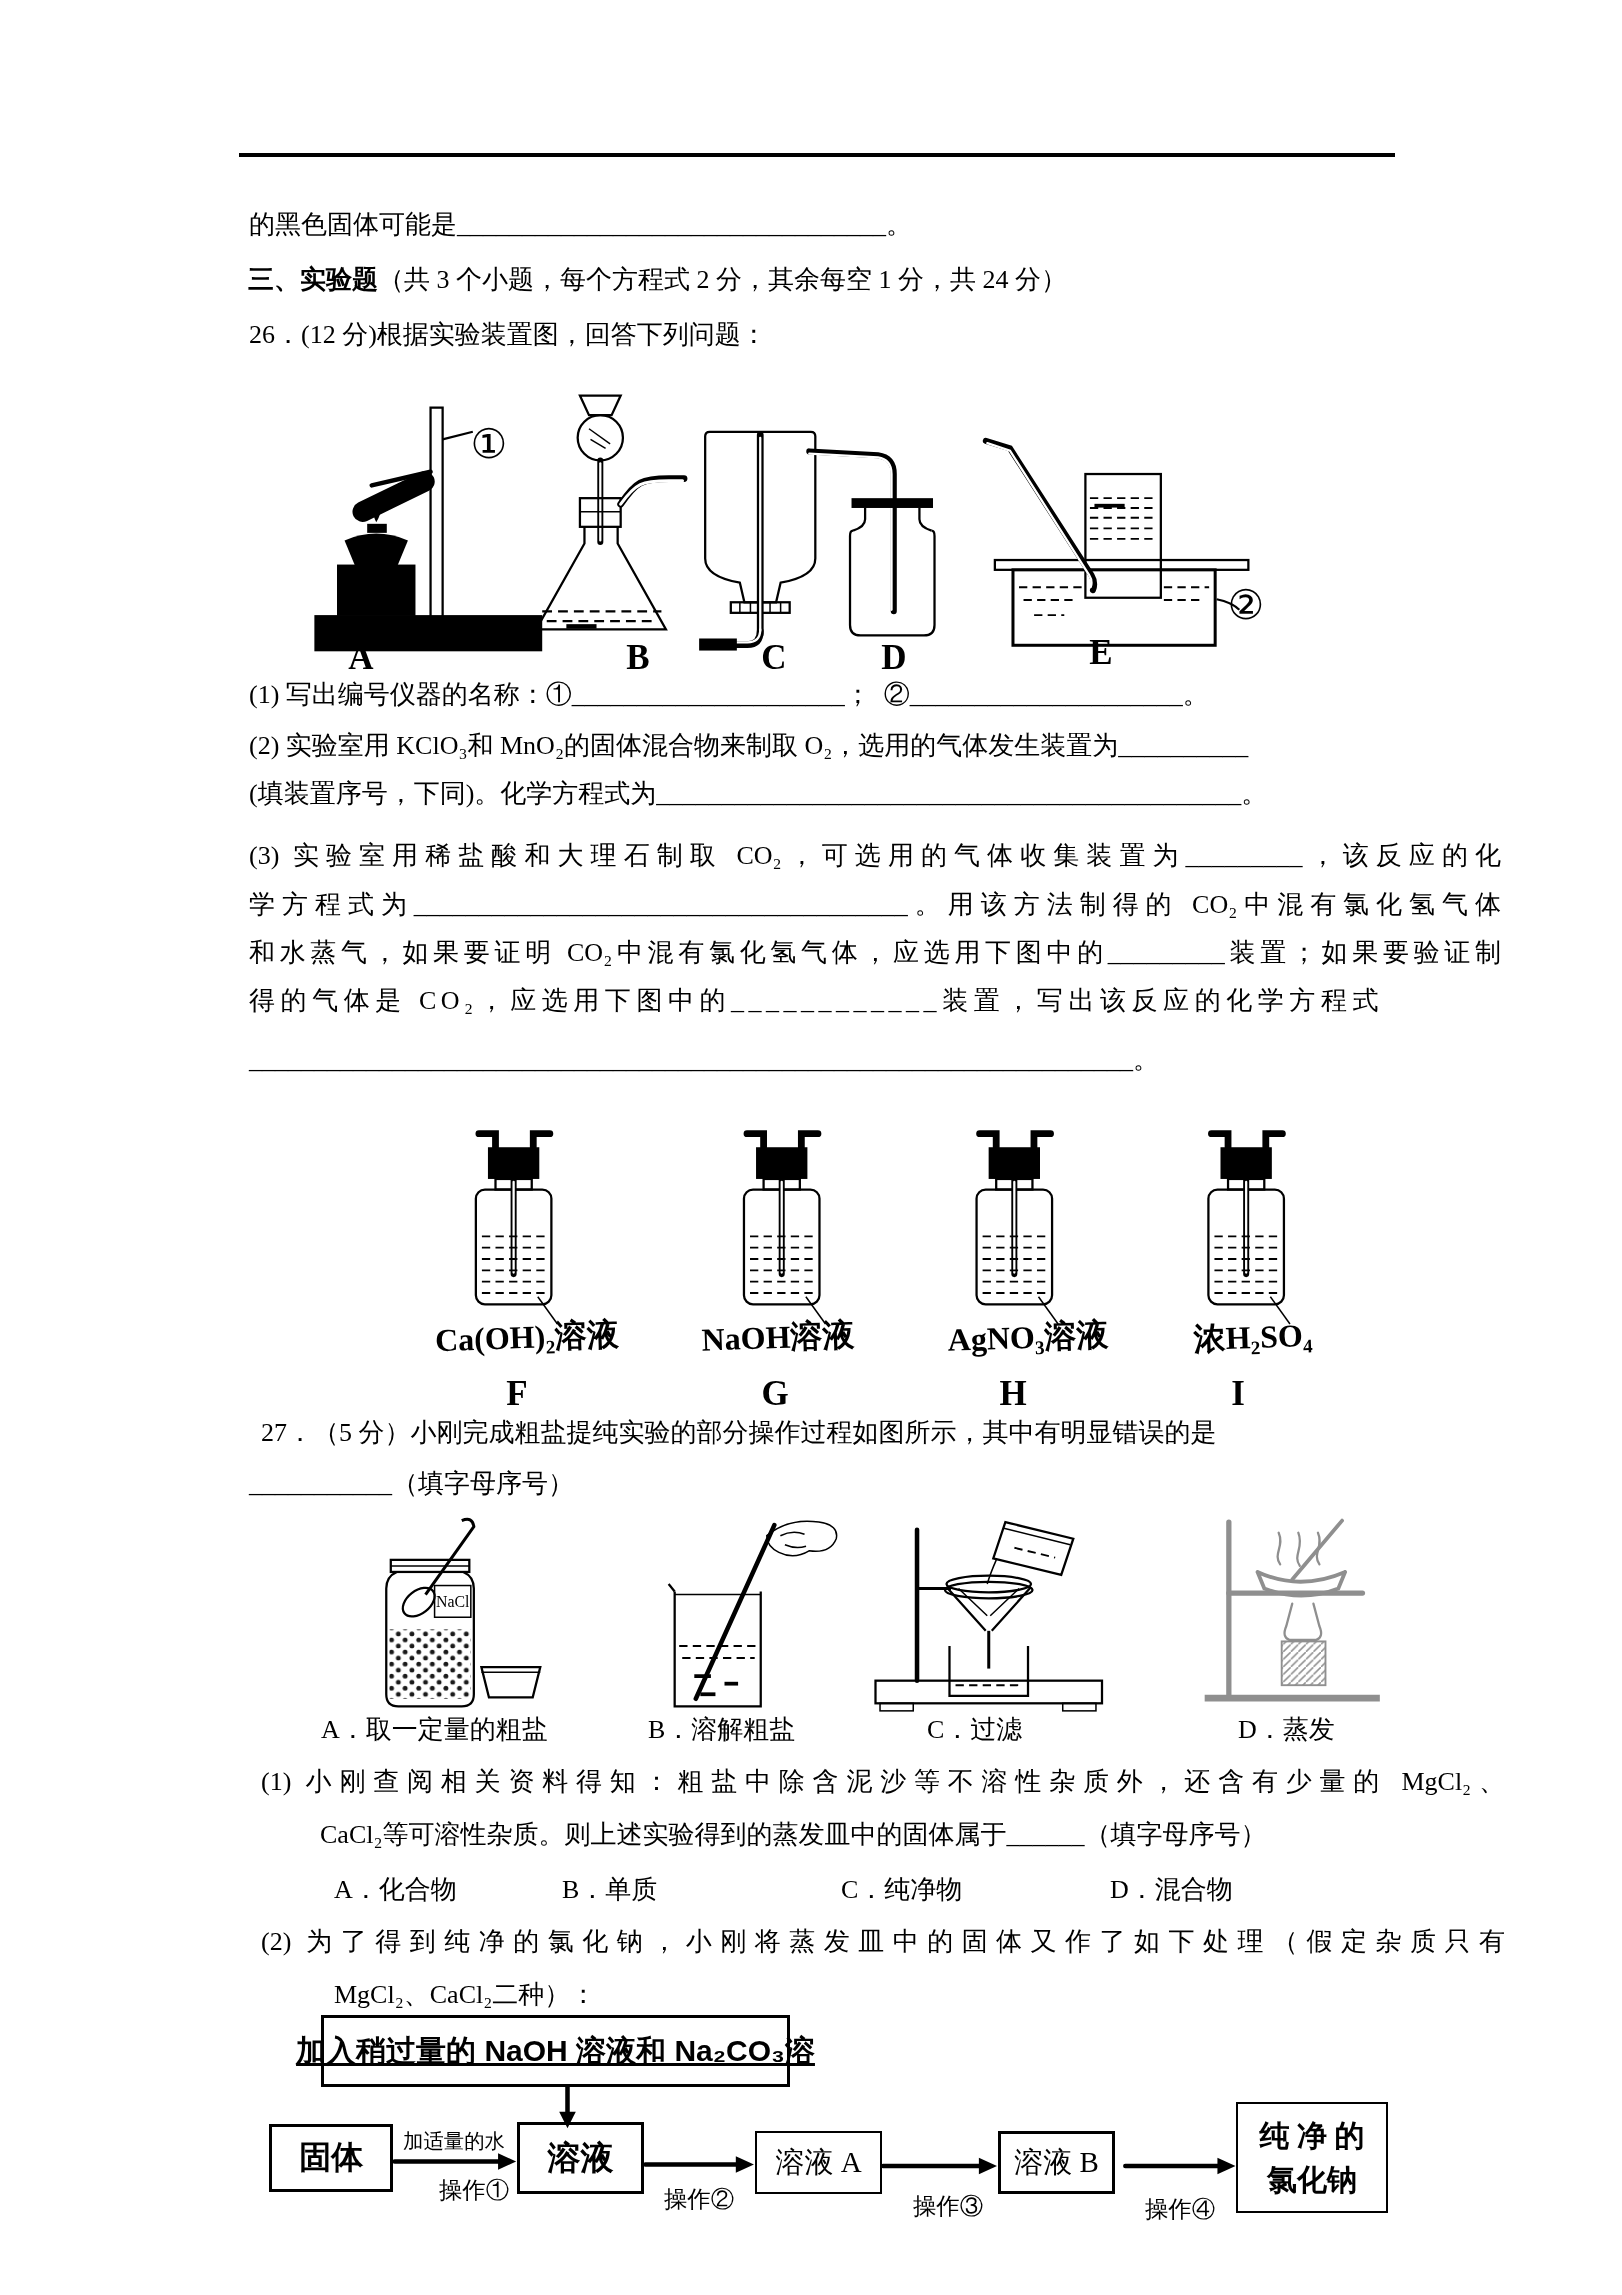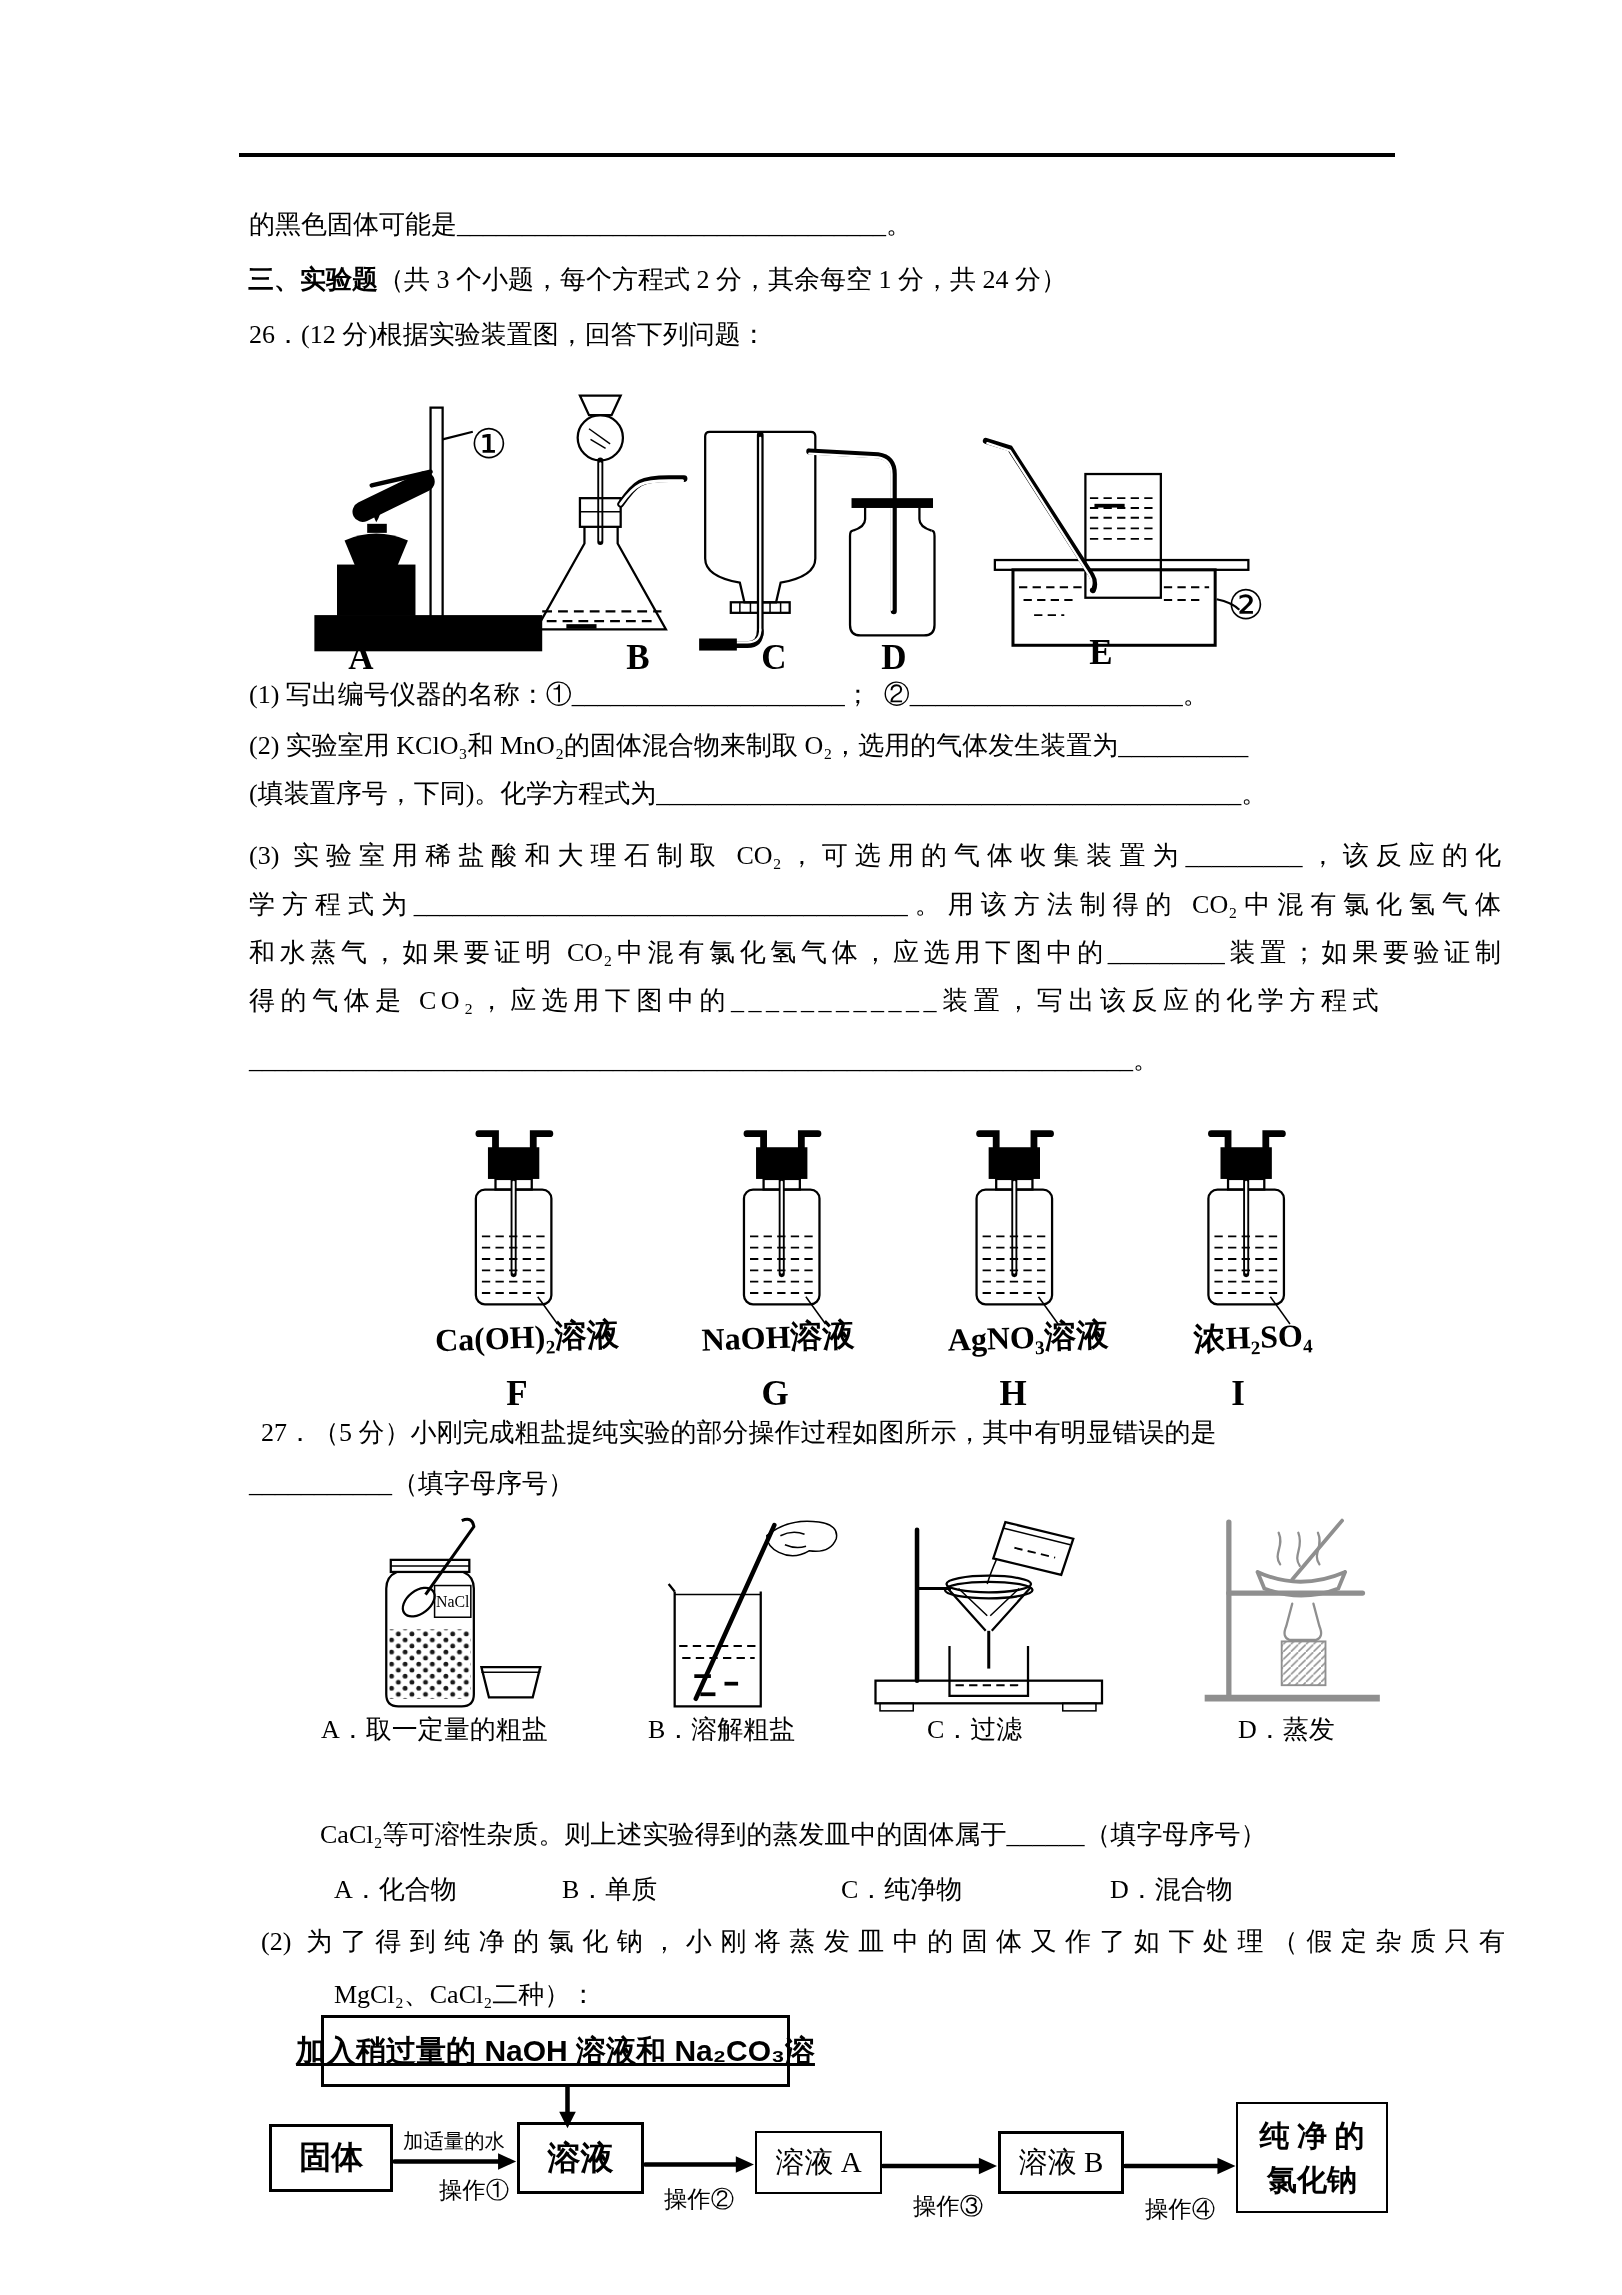--- a/index.html
+++ b/index.html
@@ -291,20 +291,21 @@
       <path d="M1252,116 L1244,146 Q1238,160 1248,164 H1284 Q1294,160 1288,146 L1280,116" class="g3"></path>
       <rect x="1238" y="166" width="58" height="58" fill="url(#grayhatch)" stroke="#8f8f8f" stroke-width="2.5"></rect>
     </g>
   </svg>
 
   <span class="opcap" style="left:321px;top:1712px;">A．取一定量的粗盐</span>
   <span class="opcap" style="left:648px;top:1712px;">B．溶解粗盐</span>
   <span class="opcap" style="left:927px;top:1712px;">C．过滤</span>
   <span class="opcap" style="left:1238px;top:1712px;">D．蒸发</span>
 
+  <div class="line just" style="top:1765px;left:261px;width:1244px;">(1) 小刚查阅相关资料得知：粗盐中除含泥沙等不溶性杂质外，还含有少量的 MgCl₂、</div>
   <div class="line" style="top:1818px;left:320px;">CaCl₂等可溶性杂质。则上述实验得到的蒸发皿中的固体属于______（填字母序号）</div>
 
   <span class="opcap" style="left:334px;top:1872px;">A．化合物</span>
   <span class="opcap" style="left:562px;top:1872px;">B．单质</span>
   <span class="opcap" style="left:841px;top:1872px;">C．纯净物</span>
   <span class="opcap" style="left:1110px;top:1872px;">D．混合物</span>
 
   <div class="line just" style="top:1925px;left:261px;width:1244px;">(2) 为了得到纯净的氯化钠，小刚将蒸发皿中的固体又作了如下处理（假定杂质只有</div>
   <div class="line" style="top:1978px;left:334px;">MgCl₂、CaCl₂二种）：</div>
 
@@ -318,21 +319,21 @@
       <polygon points="649,206 625,195 625,217" class="blk"></polygon>
       <line x1="820" y1="208" x2="952" y2="208" class="s6"></line>
       <polygon points="971,208 947,197 947,219" class="blk"></polygon>
       <line x1="1141" y1="208" x2="1268" y2="208" class="s6"></line>
       <polygon points="1287,208 1263,197 1263,219" class="blk"></polygon>
     </svg>
     <div class="fbox fbold fthick fsans" style="left:57px;top:6px;width:469px;height:72px;font-size:30px;text-decoration:underline;">加入稍过量的 NaOH 溶液和 Na₂CO₃溶</div>
     <div class="fbox fbold fthick" style="left:5.3px;top:115px;width:124px;height:68px;font-size:32px;">固体</div>
     <div class="fbox fbold fthick" style="left:253px;top:113px;width:127px;height:72px;font-size:33px;">溶液</div>
     <div class="fbox" style="left:491px;top:122px;width:127px;height:63px;">溶液 A</div>
-    <div class="fbox fthick" style="left:734px;top:122px;width:126px;height:63px;">溶液 B</div>
+    <div class="fbox fthick" style="left:734px;top:122px;width:117px;height:63px;">溶液 B</div>
     <div class="fbox fbold" style="left:972px;top:93px;width:152px;height:111px;font-size:30px;flex-direction:column;line-height:44px;">
       <span>纯 净 的</span>
       <span>氯化钠</span>
     </div>
     <span class="flabel" style="left:190px;top:118px;font-size:20.4px;">加适量的水</span>
     <span class="flabel" style="left:190px;top:165px;margin-left:20px;">操作①</span>
     <span class="flabel" style="left:435px;top:174px;">操作②</span>
     <span class="flabel" style="left:684px;top:181px;">操作③</span>
     <span class="flabel" style="left:916px;top:184px;">操作④</span>
   </div>

